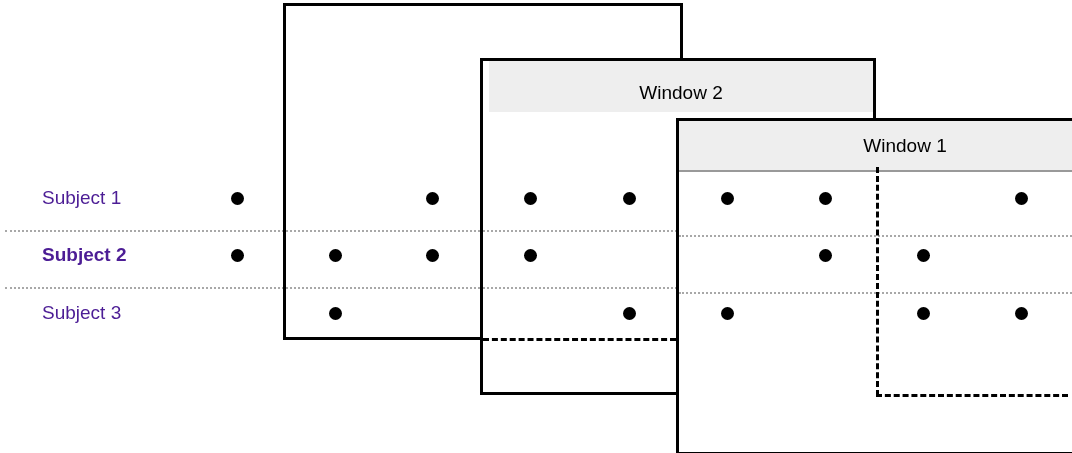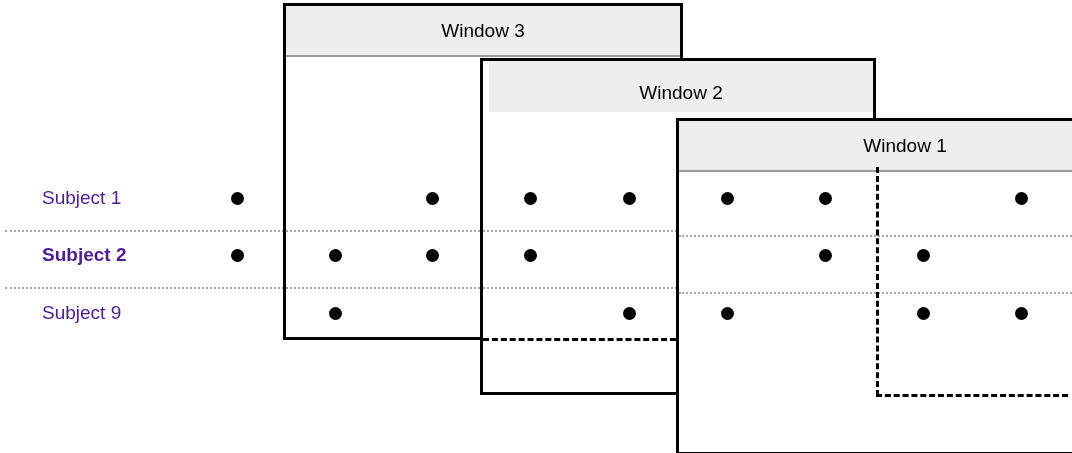--- a/index.html
+++ b/index.html
@@ -103,28 +103,25 @@
 <div id="stage">
 
   <div class="layer" id="sep-layer">
       <div class="row-sep" style="left: 5px; top: 230px; width: 1055px;"></div>
       <div class="row-sep" style="left: 5px; top: 287px; width: 1055px;"></div>
     </div>
 
   <div class="layer" id="label-layer">
       <div class="subject-label" style="left: 42px; top: 188px;">Subject 1</div>
       <div class="subject-label" style="left: 42px; top: 245px; font-weight: bold;">Subject 2</div>
-      <div class="subject-label" style="left: 42px; top: 303px;">Subject 9</div>
+      <div class="subject-label" style="left: 42px; top: 303px;">Subject 3</div>
     </div>
 
   <div class="layer" id="window-layer">
       <div class="window opaque-fill" style="left: 283px; top: 3px; width: 400px; height: 337px;">
-        <div class="window-header" style="height: 51px;">
-          <div class="window-title">Window 3</div>
-        </div>
         <div class="window-body" style="top: 51px;">
           <div class="row-sep" style="left: 0px; width: 100%; top: 173px;"></div>
           <div class="row-sep" style="left: 0px; width: 100%; top: 230px;"></div>
         </div>
       </div>
       <div class="window opaque-fill" style="left: 480px; top: 58px; width: 396px; height: 337px;">
         <div class="window-header" style="height: 65px; margin-left: 6px;">
           <div class="window-title">Window 2</div>
         </div>
         <div class="window-body" style="top: 51px;">

